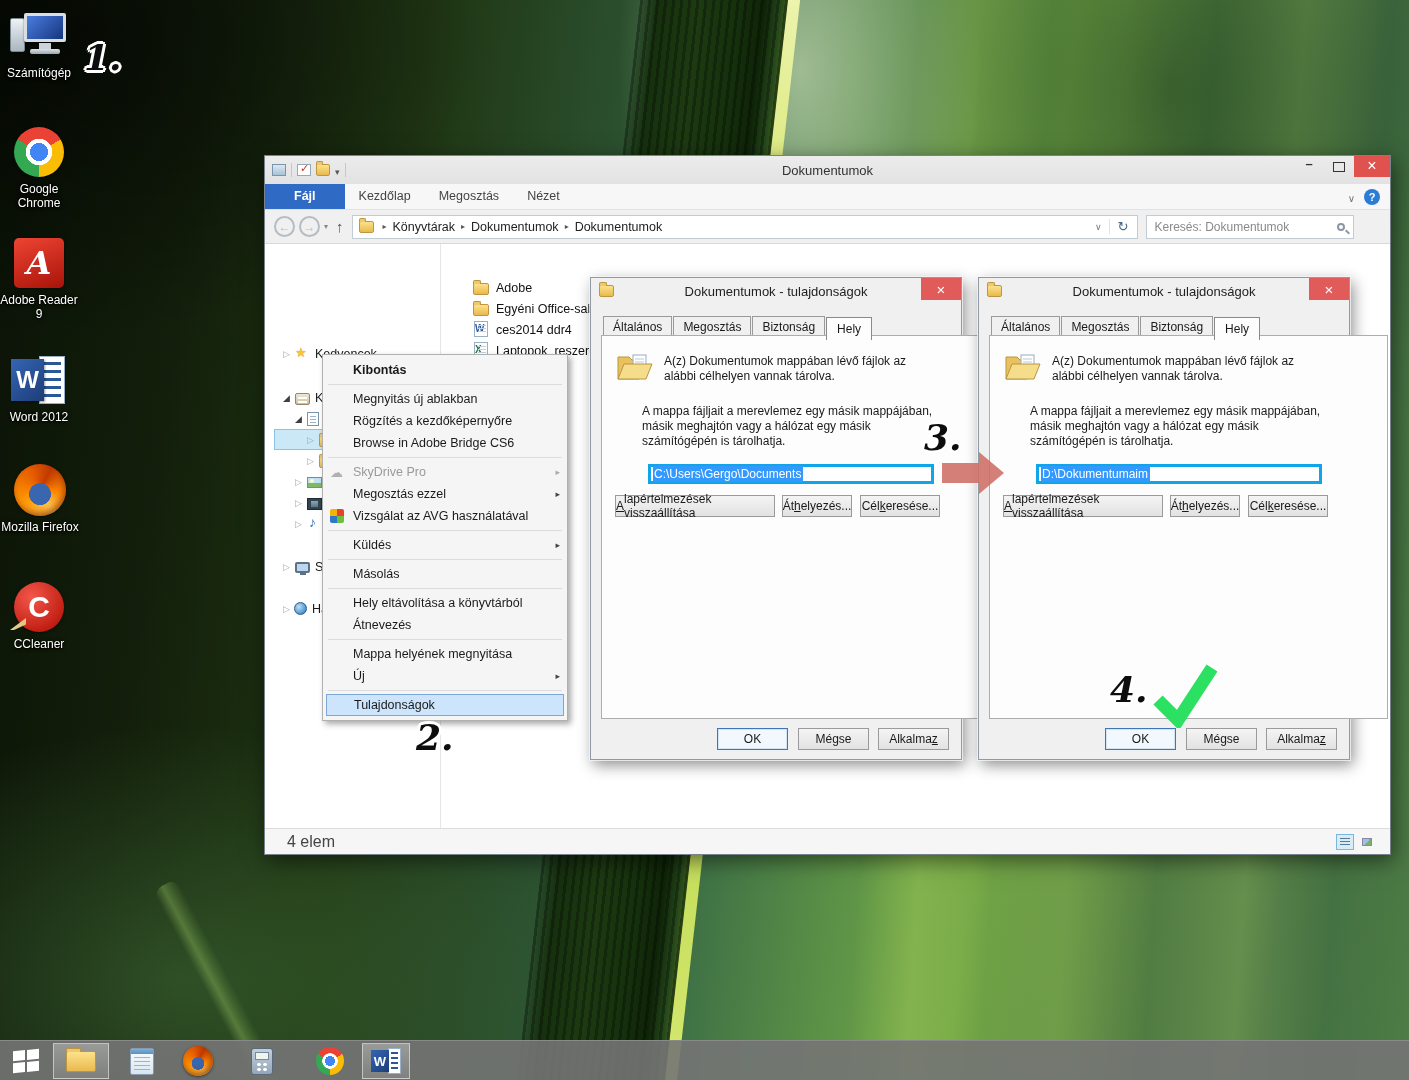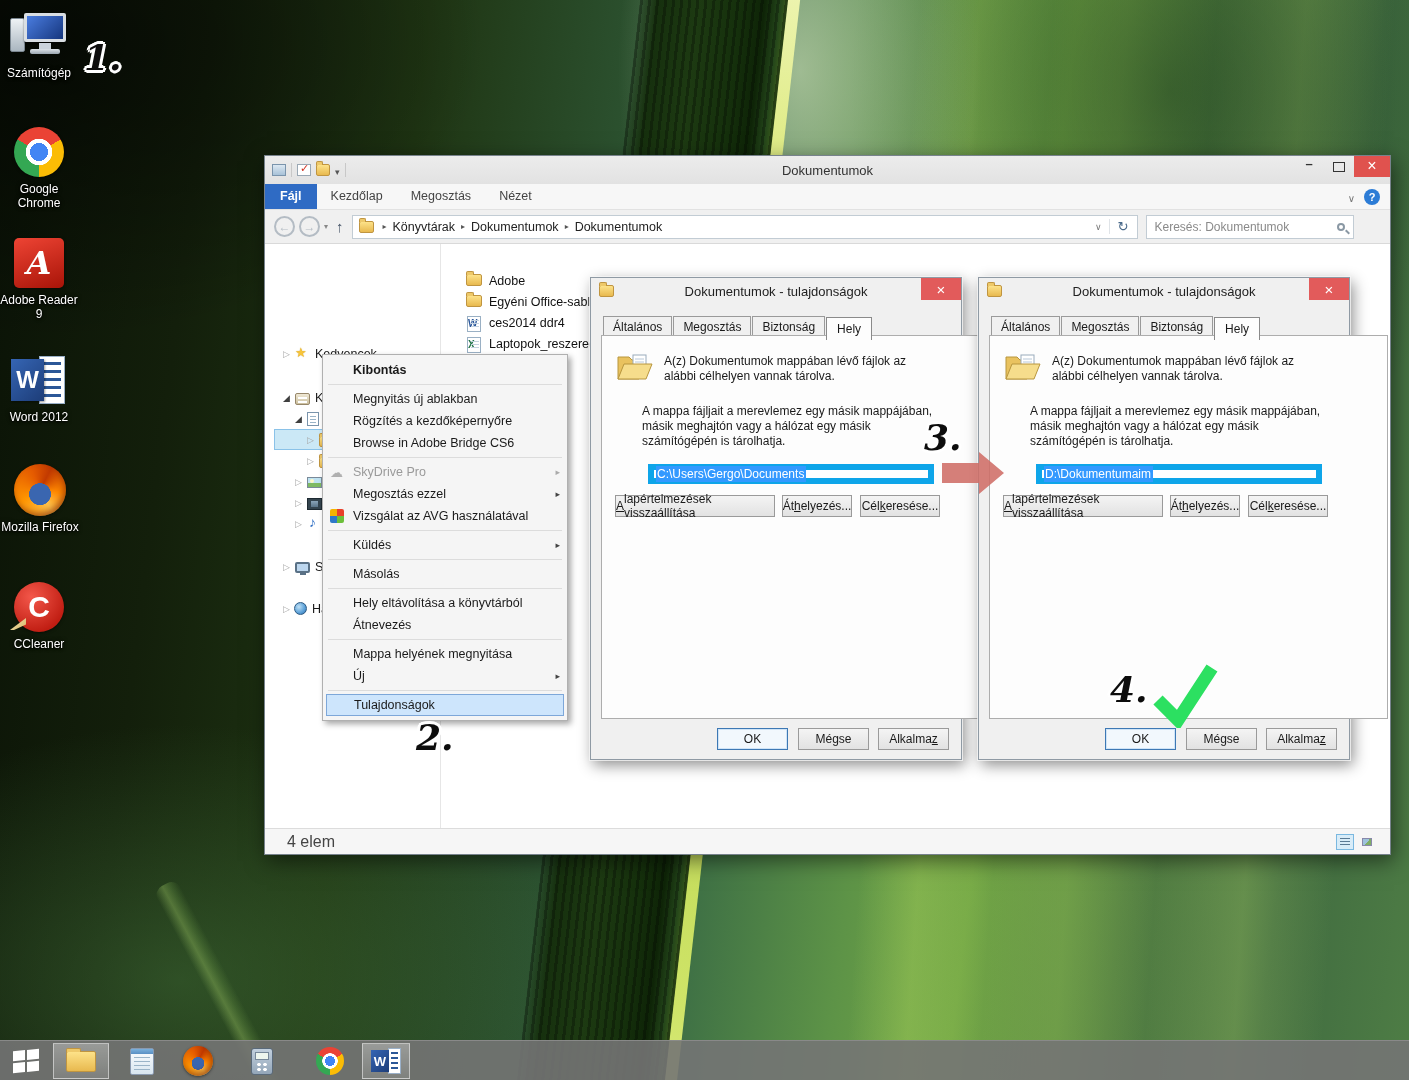--- a/index.html
+++ b/index.html
@@ -69,21 +69,21 @@
 .qcaret::before{content:"▾";color:#555;font-size:9px}
 .wtitle{position:absolute;left:0;right:0;text-align:center;font-size:13px;color:#333;pointer-events:none}
 .wbtns{margin-left:auto;display:flex;align-items:flex-start;height:100%}
 .wb{width:30px;height:21px;display:flex;align-items:center;justify-content:center;font-size:13px;color:#333}
 .wb-min::before{content:"–";font-weight:bold;margin-top:-6px}
 .wb-max::before{content:"";width:10px;height:8px;border:1px solid #333}
 .wb-close{width:36px;background:#e0524e;color:#fff}
 .wb-close::before{content:"×";font-size:16px;margin-top:-2px}
 .ribbonrow{position:absolute;left:0;top:28px;right:0;height:26px;background:#f7f7f7;border-bottom:1px solid #e2e2e2;display:flex;align-items:stretch}
 .rtab{padding:5px 14px 0;font-size:12.5px;color:#444}
-.rtab-file{background:#2f6bc4;color:#fff;padding:5px 15px 0;font-weight:bold}
+.rtab-file{background:#2f6bc4;color:#fff;padding:5px 29px 0;font-weight:bold}
 .ribright{margin-left:auto;display:flex;align-items:center;gap:9px;padding-right:10px}
 .ribchev::before{content:"∨";color:#777;font-size:10px}
 .help{width:16px;height:16px;border-radius:50%;background:#2c7cd6;color:#fff;font-size:11px;font-weight:bold;display:flex;align-items:center;justify-content:center}
 .help::before{content:"?"}
 .addrrow{position:absolute;left:0;top:54px;right:0;height:34px;background:#f0f0f0;border-bottom:1px solid #d9d9d9;display:flex;align-items:center}
 .navbtn{width:21px;height:21px;border-radius:50%;border:2px solid #b4bcc4;color:#b4bcc4;display:flex;align-items:center;justify-content:center;font-size:12px;margin-left:9px}
 .navbtn.fwd{margin-left:4px}
 .nb-back::before{content:"←"}
 .nb-fwd::before{content:"→"}
 .histcaret{margin:0 2px 0 4px;color:#888;font-size:8px}
@@ -129,21 +129,21 @@
 .t-comp::after{content:"";position:absolute;left:3px;bottom:-4px;width:6px;height:2px;background:#5a7186}
 .t-net{width:13px;height:13px;border-radius:50%;background:radial-gradient(circle at 35% 35%,#bfe0f5,#5aa0d8 60%,#2f6da8);border:1px solid #2c5a84;margin-left:1px}
 .tsel{position:absolute;left:9px;width:160px;height:21px;background:#cbe8f6;border:1px solid #8ac2e8}
 
 .filespane{position:absolute;left:184px;top:0;right:0;bottom:0;background:#fff}
 .fhead{position:absolute;left:0;top:2px;right:0;height:24px;font-size:12px;color:#66788c}
 .fh{position:absolute;top:4px}
 .fhsort{position:absolute;top:-4px;left:108px;color:#8a98a8;font-size:9px}
 .fhsort::before{content:"▴"}
 .fhsep{position:absolute;top:2px;width:1px;height:18px;background:#e4e8ec}
-.frow{position:absolute;left:13px;height:21px;display:flex;align-items:flex-start;font-size:12.5px;color:#111}
+.frow{position:absolute;left:20px;height:21px;display:flex;align-items:flex-end;font-size:12.5px;color:#111}
 .fico{width:16px;height:12px;margin:0 7px 0 4px;flex:none}
 .doc{position:relative;width:14px;height:16px;background:#fff;border:1px solid #9ab0c4;flex:none;margin:0 8px 0 5px}
 .doc::before{position:absolute;left:0px;top:1px;font-size:10px;font-weight:bold}
 .doc::after{content:"";position:absolute;right:1px;top:3px;width:8px;height:9px;background:repeating-linear-gradient(180deg,#c4d2de 0 1px,transparent 1px 3px)}
 .doc-w::before{content:"W";color:#2b579a}
 .doc-x::before{content:"X";color:#217346}
 .statusbar{position:absolute;left:0;bottom:0;right:0;height:26px;background:#f6f6f6;border-top:1px solid #dcdcdc;display:flex;align-items:center;font-size:16px;color:#444}
 .statustext{padding-left:22px}
 .viewbtns{margin-left:auto;display:flex;gap:4px;padding-right:14px}
 .vb{width:18px;height:16px;border:1px solid transparent;position:relative}
@@ -173,21 +173,21 @@
 .dtitletext{position:absolute;left:0;right:0;text-align:center;font-size:13px;color:#222;pointer-events:none}
 .dclose{position:absolute;right:0;top:0;width:40px;height:22px;background:#e25b5b;color:#fff;display:flex;align-items:center;justify-content:center}
 .dclose::before{content:"×";font-size:15px}
 .dtabs{position:absolute;left:12px;top:37px;display:flex;}
 .dtab{padding:3px 9px 2px;background:#f0f0f0;border:1px solid #9a9a9a;border-bottom:none;margin-right:1px;font-size:12px;position:relative;top:1px}
 .dtab.active{background:#fdfdfd;padding:4px 10px 4px;top:2px;z-index:2;border-color:#8a8a8a}
 .dframe{position:absolute;left:10px;top:57px;width:399px;height:384px;background:#fdfdfd;border:1px solid #adadad}
 .dfold{position:absolute;left:14px;top:16px}
 .dintro{position:absolute;left:62px;top:18px;width:276px;line-height:15px}
 .ddesc{position:absolute;left:40px;top:68px;width:300px;line-height:15px}
-.dpath{position:absolute;left:46px;top:128px;width:286px;height:20px;background:#fff;border:6px solid #0ea5e9;display:flex;align-items:center;padding-left:2px;font-size:12px}
+.dpath{position:absolute;left:46px;top:128px;width:286px;height:20px;background:#fff;border:3px solid #0ea5e9;display:flex;align-items:center;padding-left:2px;font-size:12px}
 .dpath span{background:#3399ff;color:#fff;padding:1px 2px 1px 1px}
 .dbtnrow .btn{position:absolute;top:159px;height:22px}
 .btn{background:linear-gradient(#f4f4f4,#e2e2e2);border:1px solid #9a9a9a;font-size:12px;color:#1a1a1a;display:flex;align-items:center;justify-content:center;font-family:"Liberation Sans","DejaVu Sans",sans-serif}
 .u{text-decoration:underline}
 .b-reset{left:13px;width:160px}
 .b-move{left:180px;width:70px}
 .b-find{left:258px;width:80px}
 .dfoot .btn{position:absolute;top:450px;width:71px;height:22px}
 .b-ok{left:126px;background:#f2f8fd;border-color:#3d78b4;box-shadow:inset 0 0 0 1px #cfe4f7}
 .b-cancel{left:207px;width:70px}

